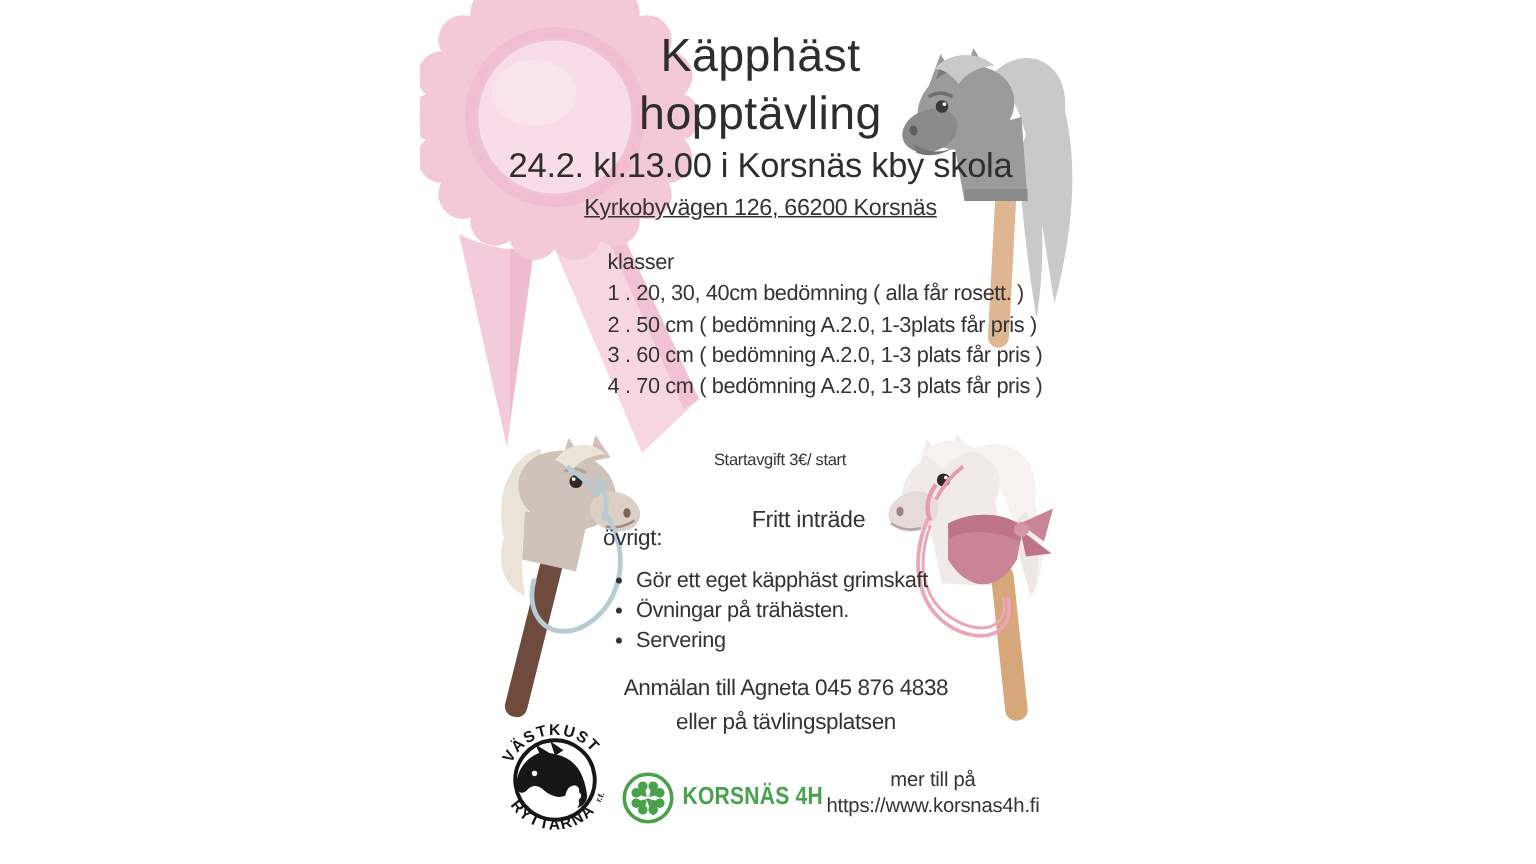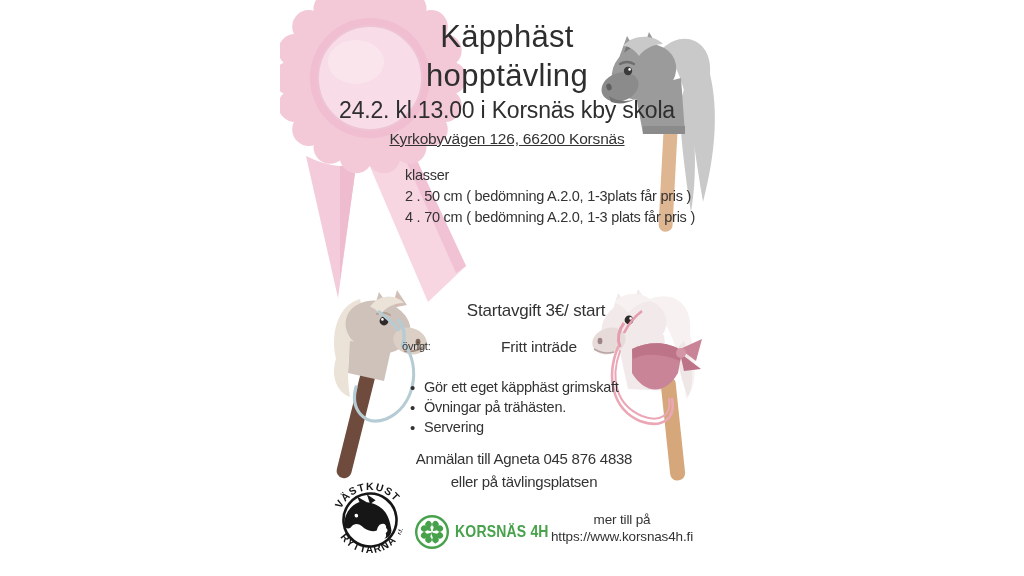--- a/index.html
+++ b/index.html
@@ -6,23 +6,23 @@
   .canvas{
     position:relative;width:1024px;height:576px;background:#ffffff;overflow:hidden;
     font-family:"Liberation Sans","DejaVu Sans",sans-serif;color:#333333;
   }
   .abs{position:absolute;}
   .tc{text-align:center;}
   .title{left:287px;top:17px;width:440px;font-size:31px;line-height:39px;letter-spacing:.3px;color:#2e2e2e;}
   .date{left:257px;top:97px;width:500px;font-size:23px;letter-spacing:-.2px;color:#2e2e2e;}
   .addr{left:287px;top:130px;width:440px;font-size:15.5px;letter-spacing:-.2px;text-decoration:underline;}
   .classes{left:357px;top:165px;font-size:14.5px;line-height:20.8px;letter-spacing:-.25px;z-index:5;margin-left:48px;}
-  .fee{left:336px;top:301px;width:400px;font-size:17px;letter-spacing:-.2px;z-index:5;}
+  .fee{left:320px;top:301px;width:400px;font-size:11px;letter-spacing:-.2px;z-index:5;}
   .fritt{left:339px;top:338px;width:400px;font-size:15.5px;letter-spacing:-.2px;z-index:5;}
-  .ovrigt-h{left:402px;top:340px;font-size:11px;letter-spacing:-.2px;z-index:5;}
+  .ovrigt-h{left:402px;top:350px;font-size:15px;letter-spacing:-.2px;z-index:5;}
   .ovrigt-list{left:410px;top:377px;font-size:14.5px;line-height:20px;letter-spacing:-.25px;z-index:5;}
   .bullet::before{content:"•";margin-right:9px;font-size:15px;position:relative;top:0.5px;}
   .reg{left:304px;top:448px;width:440px;font-size:15px;line-height:22.5px;letter-spacing:-.25px;z-index:5;}
   .minfo{left:522px;top:512px;width:200px;font-size:13.5px;line-height:16.5px;letter-spacing:-.15px;z-index:5;}
   .k4h-label{left:455px;top:522px;font-size:16.5px;font-weight:700;color:#47a24b;
     transform:scaleX(.85);transform-origin:left top;white-space:nowrap;letter-spacing:.2px;z-index:5;}
   .illus{z-index:1;}
   .txt{z-index:5;}
 </style>
 </head>
@@ -132,21 +132,23 @@
   <div class="abs txt title tc">
     <div>Käpphäst</div>
     <div>hopptävling</div>
   </div>
 
   <div class="abs txt date tc">24.2. kl.13.00 i Korsnäs kby skola</div>
   <div class="abs txt addr tc">Kyrkobyvägen 126, 66200 Korsnäs</div>
 
   <div class="abs classes">
     <div>klasser</div>
+    <div>1 . 20, 30, 40cm bedömning ( alla får rosett. )</div>
     <div>2 . 50 cm ( bedömning A.2.0, 1-3plats får pris )</div>
+    <div>3 . 60 cm ( bedömning A.2.0, 1-3 plats får pris )</div>
     <div>4 . 70 cm  ( bedömning A.2.0, 1-3 plats får pris )</div>
   </div>
 
   <div class="abs fee tc">Startavgift 3€/ start</div>
   <div class="abs fritt tc">Fritt inträde</div>
 
   <div class="abs ovrigt-h">övrigt:</div>
   <div class="abs ovrigt-list">
     <div class="bullet">Gör ett eget käpphäst grimskaft</div>
     <div class="bullet">Övningar på trähästen.</div>

